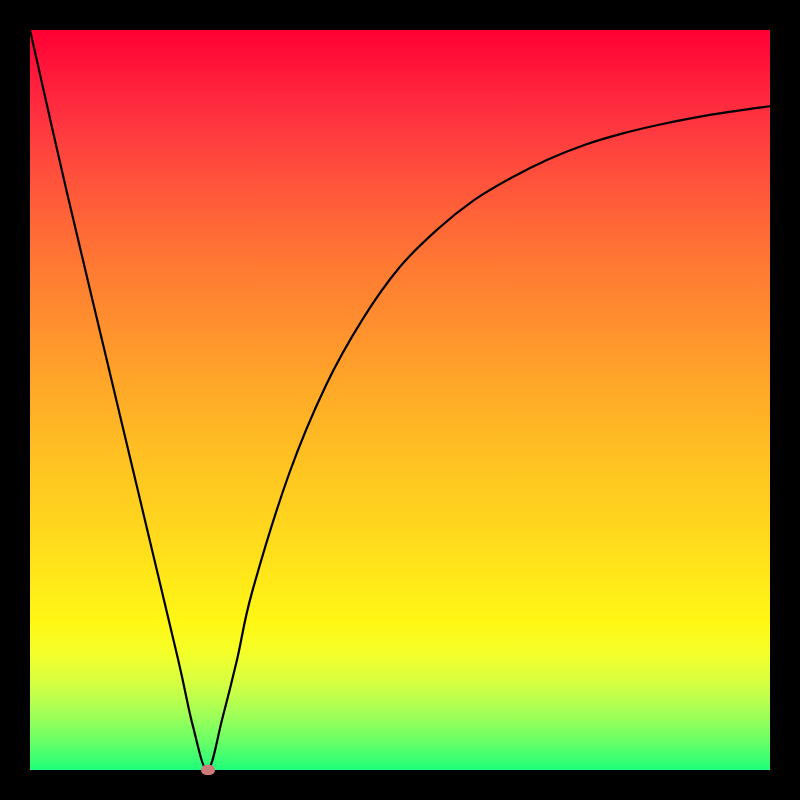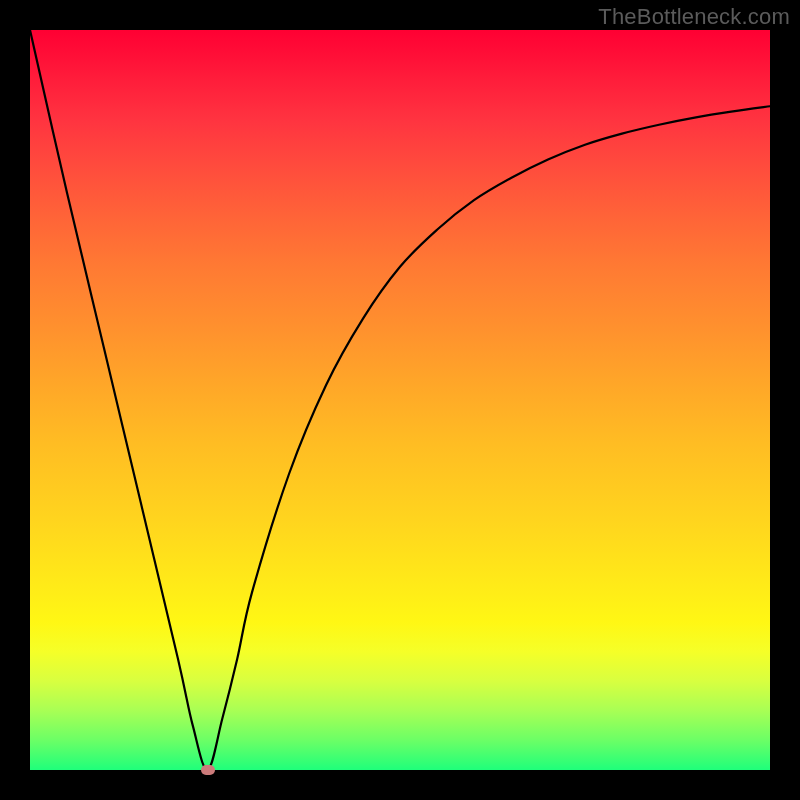--- a/index.html
+++ b/index.html
@@ -77,14 +77,13 @@
 </head>
 <body>
 
 <div class="frame">
   <div class="plot-area">
     <svg class="curve" viewBox="0 0 740 740" preserveAspectRatio="none">
       <path id="curve-path" d="M 0.00 0.00 C 6.17 27.13, 24.67 109.77, 37.00 162.80 C 49.33 215.83, 61.67 266.40, 74.00 318.20 C 86.33 370.00, 98.67 421.80, 111.00 473.60 C 123.33 525.40, 139.37 592.00, 148.00 629.00 C 156.63 666.00, 157.87 677.10, 162.80 695.60 C 167.73 714.10, 172.67 741.23, 177.60 740.00 C 182.53 738.77, 187.47 706.70, 192.40 688.20 C 197.33 669.70, 202.27 649.97, 207.20 629.00 C 212.13 608.03, 213.37 593.23, 222.00 562.40 C 230.63 531.57, 246.67 478.53, 259.00 444.00 C 271.33 409.47, 283.67 381.10, 296.00 355.20 C 308.33 329.30, 320.67 308.33, 333.00 288.60 C 345.33 268.87, 357.67 251.60, 370.00 236.80 C 382.33 222.00, 394.67 210.90, 407.00 199.80 C 419.33 188.70, 431.67 178.83, 444.00 170.20 C 456.33 161.57, 468.67 154.78, 481.00 148.00 C 493.33 141.22, 505.67 135.05, 518.00 129.50 C 530.33 123.95, 542.67 119.02, 555.00 114.70 C 567.33 110.38, 579.67 106.93, 592.00 103.60 C 604.33 100.27, 616.67 97.43, 629.00 94.72 C 641.33 92.01, 653.67 89.54, 666.00 87.32 C 678.33 85.10, 690.67 83.25, 703.00 81.40 C 715.33 79.55, 733.83 77.08, 740.00 76.22" fill="none" stroke="#000" stroke-width="2.2" stroke-linejoin="round" stroke-linecap="round"></path>
     </svg>
     <div id="marker" class="marker" style="left: 177.6px; top: 740px;"></div>
   </div>
-  <div class="watermark">TheBottleneck.com</div>
 </div>
 
 </body></html>

